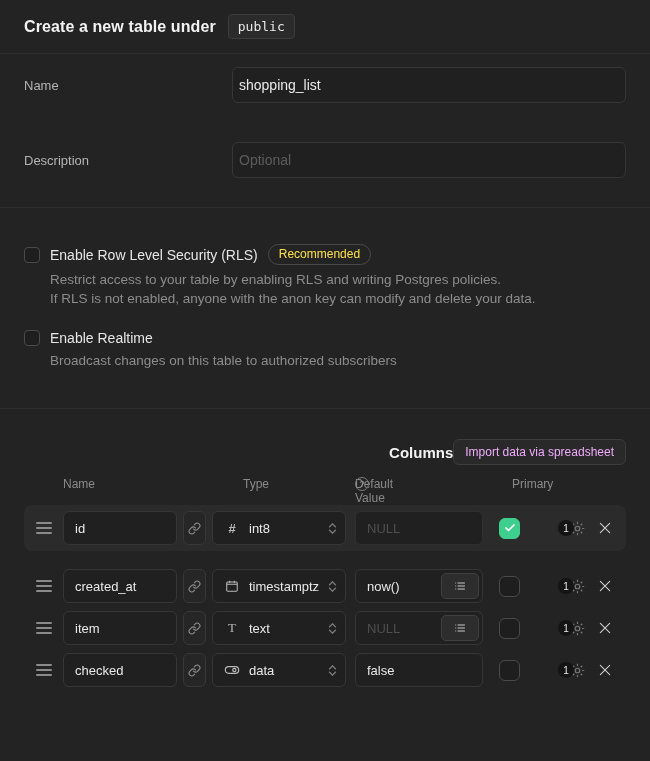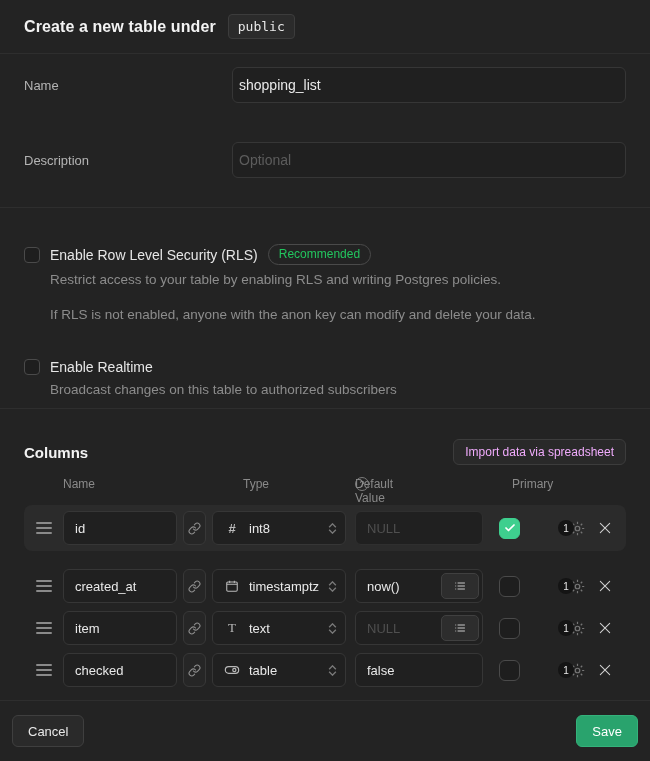--- a/index.html
+++ b/index.html
@@ -32,29 +32,29 @@
   .txt-input::placeholder { color:#5c5c5c; }
 
   
   .sec-toggles { height:201px; border-bottom:1px solid #2e2e2e; padding:36px 24px 0; }
   .chk-row { display:flex; align-items:center; }
   .chk {
     width:16px; height:16px; border:1px solid #4a4a4a; border-radius:4px; background:#1e1e1e; flex:none;
   }
   .chk-label { font-size:14px; color:#e6e6e6; margin-left:10px; font-weight:400; }
   .pill {
-    margin-left:10px; font-size:12px; color:#22c55e; border:1px solid #4a4a4a;
+    margin-left:10px; font-size:12px; color:#fde047; border:1px solid #4a4a4a;
     border-radius:999px; padding:2px 10px; line-height:15px;
   }
   .chk-desc { margin:5px 0 0 26px; font-size:13.5px; line-height:19px; color:#8c8c8c; }
-  .toggle-block + .toggle-block { margin-top:35px; }
+  .toggle-block + .toggle-block { margin-top:22px; }
 
   
   .sec-columns { height:291px; padding:30px 0 0; }
-  .cols-head { display:flex; align-items:center; justify-content:space-between; height:26px; margin:0 24px; }
+  .cols-head { display:flex; align-items:center; justify-content:flex-end; height:26px; margin:0 24px; }
   .cols-title { font-size:15px; font-weight:600; color:#f2f2f2; }
   .import-btn {
     font-size:12px; color:#f0abfc; background:#292929; border:1px solid #3c3c3c;
     border-radius:6px; padding:5px 11px; cursor:pointer; font-family:"Liberation Sans",sans-serif;
   }
   .grid-labels { position:relative; height:16px; margin:12px 24px 12px; font-size:12px; color:#8a8a8a; }
   .grid-labels span { position:absolute; top:0; }
   .gl-name { left:39px; } .gl-type { left:187px;margin-left:32px; } .gl-default { left:331px; display:flex; align-items:center; gap:6px; } .gl-primary { left:488px; }
   .help-circle {
     width:14px; height:14px; border:1px solid #7b7b7b; border-radius:50%;
@@ -145,21 +145,21 @@
   </div>
 
   <div class="sec-toggles">
     <div class="toggle-block">
       <div class="chk-row">
         <span class="chk"></span>
         <span class="chk-label">Enable Row Level Security (RLS)</span>
         <span class="pill">Recommended</span>
       </div>
       <div class="chk-desc">Restrict access to your table by enabling RLS and writing Postgres policies.</div>
-      <div class="chk-desc" style="margin-top:16px;">If RLS is not enabled, anyone with the anon key can modify and delete your data.</div>
+      <div class="chk-desc" style="margin-top:0;">If RLS is not enabled, anyone with the anon key can modify and delete your data.</div>
     </div>
     <div class="toggle-block">
       <div class="chk-row">
         <span class="chk"></span>
         <span class="chk-label">Enable Realtime</span>
       </div>
       <div class="chk-desc">Broadcast changes on this table to authorized subscribers</div>
     </div>
   </div>
 
@@ -346,21 +346,21 @@
             <path d="M14 11a5 5 0 0 0-7.54-.54l-3 3a5 5 0 0 0 7.07 7.07l1.71-1.71"></path>
           </svg>
       </span>
       <span class="type-select">
         <span class="type-ico">
           <svg width="16" height="16" viewBox="0 0 24 24" fill="none" stroke="currentColor" stroke-width="1.8">
               <rect x="2" y="7" width="20" height="10" rx="5"></rect>
               <circle cx="15.5" cy="12" r="2.4"></circle>
             </svg>
         </span>
-        <span class="type-label">table</span>
+        <span class="type-label">data</span>
         <span class="updown">
           <svg width="9" height="5" viewBox="0 0 10 6" fill="none" stroke="currentColor" stroke-width="1.6">
               <path d="M1 5l4-4 4 4"></path>
             </svg>
           <svg width="9" height="5" viewBox="0 0 10 6" fill="none" stroke="currentColor" stroke-width="1.6">
               <path d="M1 1l4 4 4-4"></path>
             </svg>
         </span>
       </span>
       <span class="default-wrap">
@@ -377,18 +377,14 @@
         </span>
         <span class="x-btn">
           <svg width="14" height="14" viewBox="0 0 24 24" fill="none" stroke="currentColor" stroke-width="1.8" stroke-linecap="round">
               <path d="M4 4l16 16M20 4L4 20"></path>
             </svg>
         </span>
       </span>
     </div>
   </div>
 
-  <div class="ftr">
-    <button class="btn-cancel">Cancel</button>
-    <button class="btn-save">Save</button>
-  </div>
 
 </div>
 
 </body></html>

